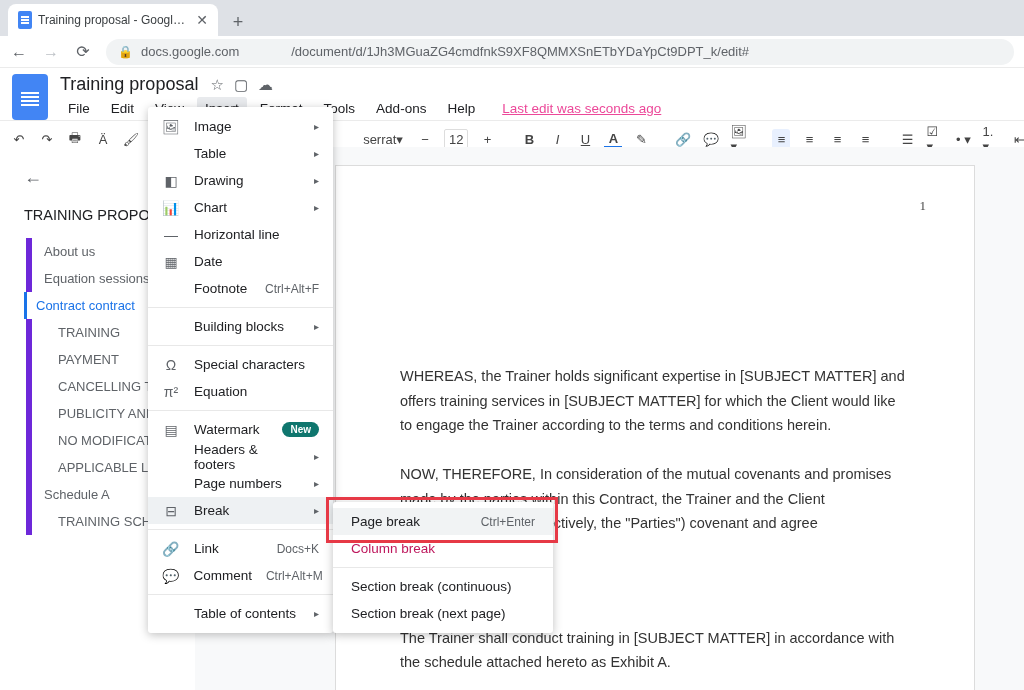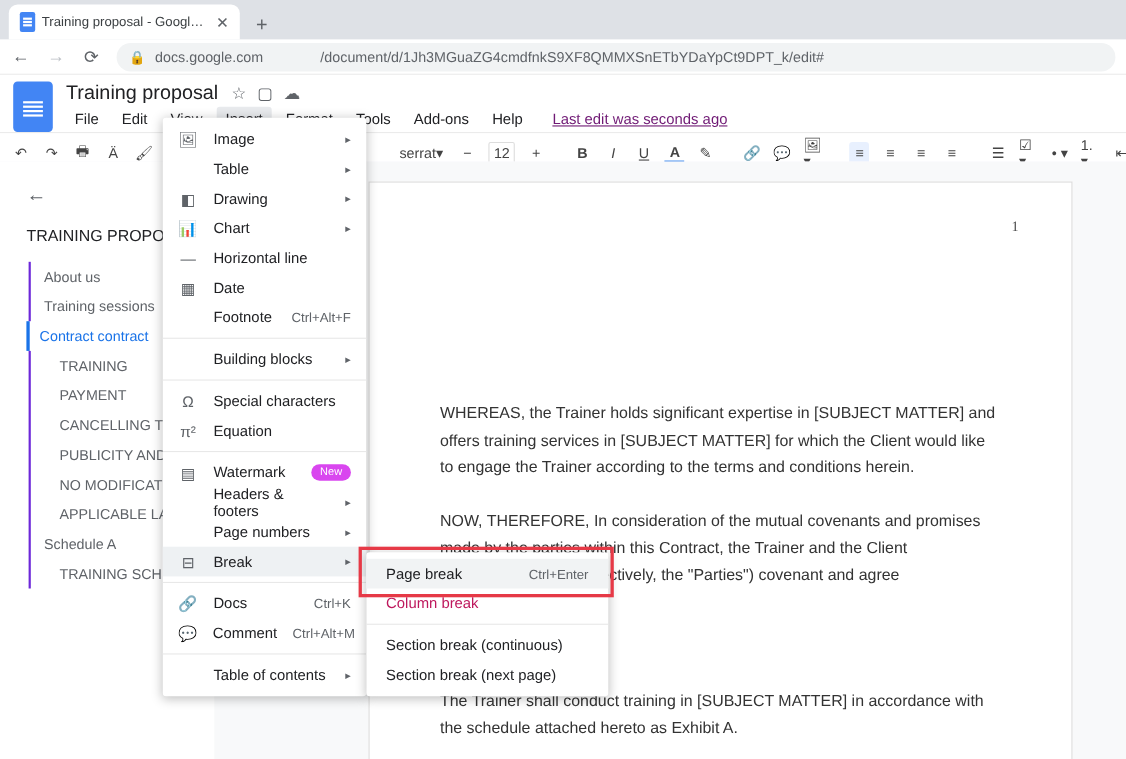--- a/index.html
+++ b/index.html
@@ -25,21 +25,21 @@
   .docs-header { padding: 6px 12px 0 12px; }
   .title-row { display:flex; align-items:center; gap:12px; }
   .docs-logo { width:36px; height:46px; background:#4285f4; border-radius:4px; position:relative; display:flex; align-items:center; justify-content:center;}
   .docs-logo::before { content:""; width:18px; height:2px; background:#fff; box-shadow:0 4px 0 #fff,0 8px 0 #fff,0 12px 0 #fff; position:relative; top:-4px;}
   .doc-title-wrap { flex:1; }
   .doc-title { font-size:18px; color:#202124; display:flex; align-items:center; gap:12px; }
   .title-icons { display:flex; gap:10px; color:#5f6368; font-size:15px;}
   .menu-bar { display:flex; gap:5px; margin-top:2px; font-size:13.5px; color:#202124; align-items:center;}
   .menu-item { padding:4px 8px; cursor:pointer; border-radius:3px;}
   .menu-item.open { background:#e8eaed; }
-  .last-edit { color:#701a75; text-decoration:underline; margin-left:14px; font-weight:400;}
+  .last-edit { color:#ec4899; text-decoration:underline; margin-left:14px; font-weight:400;}
 
   
   .toolbar { height:38px; border-top:1px solid #ebebeb; border-bottom:1px solid #ebebeb; display:flex; align-items:center; padding:0 10px; gap:10px; color:#444; font-size:13px;}
   .tb-btn { color:#444; display:flex; align-items:center; justify-content:center; min-width:18px;}
   .tb-sep { width:1px; height:20px; background:#e0e0e0; margin:0 2px;}
   .font-zoom { border:1px solid #ddd; border-radius:2px; padding:2px 4px; display:flex; align-items:center; gap:6px;}
   .underline-a { border-bottom:2px solid #1a73e8; padding:0 2px; font-weight:bold;}
   .align-active { background:#e8f0fe; border-radius:3px; padding:3px;}
 
   
@@ -50,38 +50,38 @@
   .ruler-ptr.dn { border-top:6px solid #4285f4;}
 
   
   .outline { width:195px; background:#fff; padding:20px 8px 0 24px; font-size:13px; overflow:hidden; border:none;}
   .outline-back { color:#5f6368; font-size:18px; margin-bottom:18px;}
   .outline-title { font-weight:500; font-size:14.5px; line-height:1.35; margin-bottom:12px; color:#202124;}
   .outline-item { padding:6px 0 6px 12px; color:#5f6368; white-space:nowrap; overflow:hidden; text-overflow:ellipsis; cursor:pointer;}
   .outline-item.lvl1 { padding-left:12px;}
   .outline-item.lvl2 { padding-left:26px;}
   .outline-item.active { color:#1a73e8; border-left:3px solid #1a73e8; padding-left:9px;}
-  .outline-group { border-left:2px solid #6d28d9; margin-left:2px;}
+  .outline-group { border-left:6px solid #6d28d9; margin-left:2px;}
 
   
   .page-scroll { flex:1; position:relative; background:#f8f9fa; padding-top:18px; overflow:hidden;}
   .page { width:640px; margin:0 auto 0 140px; background:#fff; border:1px solid #dcdcdc; min-height:700px; padding:28px 0 0 0; position:relative;}
   .pagenum { position:absolute; top:32px; right:48px; font-family:Georgia,serif; color:#4a4a4a; font-size:13px;}
   .doc-body { padding:170px 64px 0 64px; font-size:14.5px; line-height:1.7; color:#333; font-family:'Segoe UI',Arial,sans-serif;}
   .doc-body p { margin-bottom:24px;}
 
   
   .dropdown { position:absolute; top:107px; left:148px; width:185px; background:#fff; box-shadow:0 2px 10px rgba(0,0,0,0.25); border-radius:3px; padding:6px 0; z-index:50; font-size:13.5px;}
   .dd-item { display:flex; align-items:center; height:27px; padding:0 14px 0 14px; gap:14px; cursor:pointer; color:#202124;}
   .dd-icon { width:18px; height:18px; display:flex; align-items:center; justify-content:center; color:#5f6368; font-size:14px;}
   .dd-label { flex:1; }
   .dd-arrow { color:#5f6368; font-size:10px;}
   .dd-short { color:#5f6368; font-size:12px;text-align:right; }
   .dd-sep { height:1px; background:#e8e8e8; margin:5px 0;}
-  .dd-badge { background:#d946ef; color:#fff; font-size:10px; padding:2px 8px; border-radius:9px; font-weight:400;}
+  .dd-badge { background:#0f766e; color:#fff; font-size:10px; padding:2px 8px; border-radius:9px; font-weight:700;}
   .dd-item.active { background:#eef1f3;}
 
   
   .submenu { position:absolute; top:502px; left:333px; width:220px; background:#fff; box-shadow:0 2px 10px rgba(0,0,0,0.25); border-radius:3px; padding:6px 0; z-index:60; font-size:13.5px;}
   .sub-item { display:flex; align-items:center; height:27px; padding:0 18px; cursor:pointer; color:#202124; gap:10px;}
   .sub-item .lbl { flex:1;}
   .sub-item.hover { background:#f1f3f4;}
   .sub-item .short { color:#5f6368; font-size:12px;}
   .highlight-box { position:absolute; border:3px solid #e63946; z-index:70; pointer-events:none;}
   .disabled { color:#be185d;}
@@ -188,21 +188,21 @@
   </div>
 </div>
 
 <div class="workspace">
 
   <div class="outline">
     <div class="outline-back">←</div>
     <div class="outline-title">TRAINING PROPOSAL</div>
     <div class="outline-group">
       <div class="outline-item lvl1">About us</div>
-      <div class="outline-item lvl1">Training sessions</div>
+      <div class="outline-item lvl1">Equation sessions</div>
     </div>
     <div class="outline-item lvl1 active">Contract contract</div>
     <div class="outline-group">
       <div class="outline-item lvl2">TRAINING</div>
       <div class="outline-item lvl2">PAYMENT</div>
       <div class="outline-item lvl2">CANCELLING THE</div>
       <div class="outline-item lvl2">PUBLICITY AND M</div>
       <div class="outline-item lvl2">NO MODIFICATION</div>
       <div class="outline-item lvl2">APPLICABLE LAW</div>
       <div class="outline-item lvl1">Schedule A</div>
@@ -291,22 +291,22 @@
       <span class="dd-arrow">▸</span>
     </div>
   <div class="dd-item active">
       <span class="dd-icon">⊟</span>
       <span class="dd-label">Break</span>
       <span class="dd-arrow">▸</span>
     </div>
   <div class="dd-sep"></div>
   <div class="dd-item">
       <span class="dd-icon">🔗</span>
-      <span class="dd-label">Docs</span>
-      <span class="dd-short">Ctrl+K</span>
+      <span class="dd-label">Link</span>
+      <span class="dd-short">Docs+K</span>
     </div>
   <div class="dd-item">
       <span class="dd-icon">💬</span>
       <span class="dd-label">Comment</span>
       <span class="dd-short">Ctrl+Alt+M</span>
     </div>
   <div class="dd-sep"></div>
   <div class="dd-item">
       <span class="dd-icon"></span>
       <span class="dd-label">Table of contents</span>

